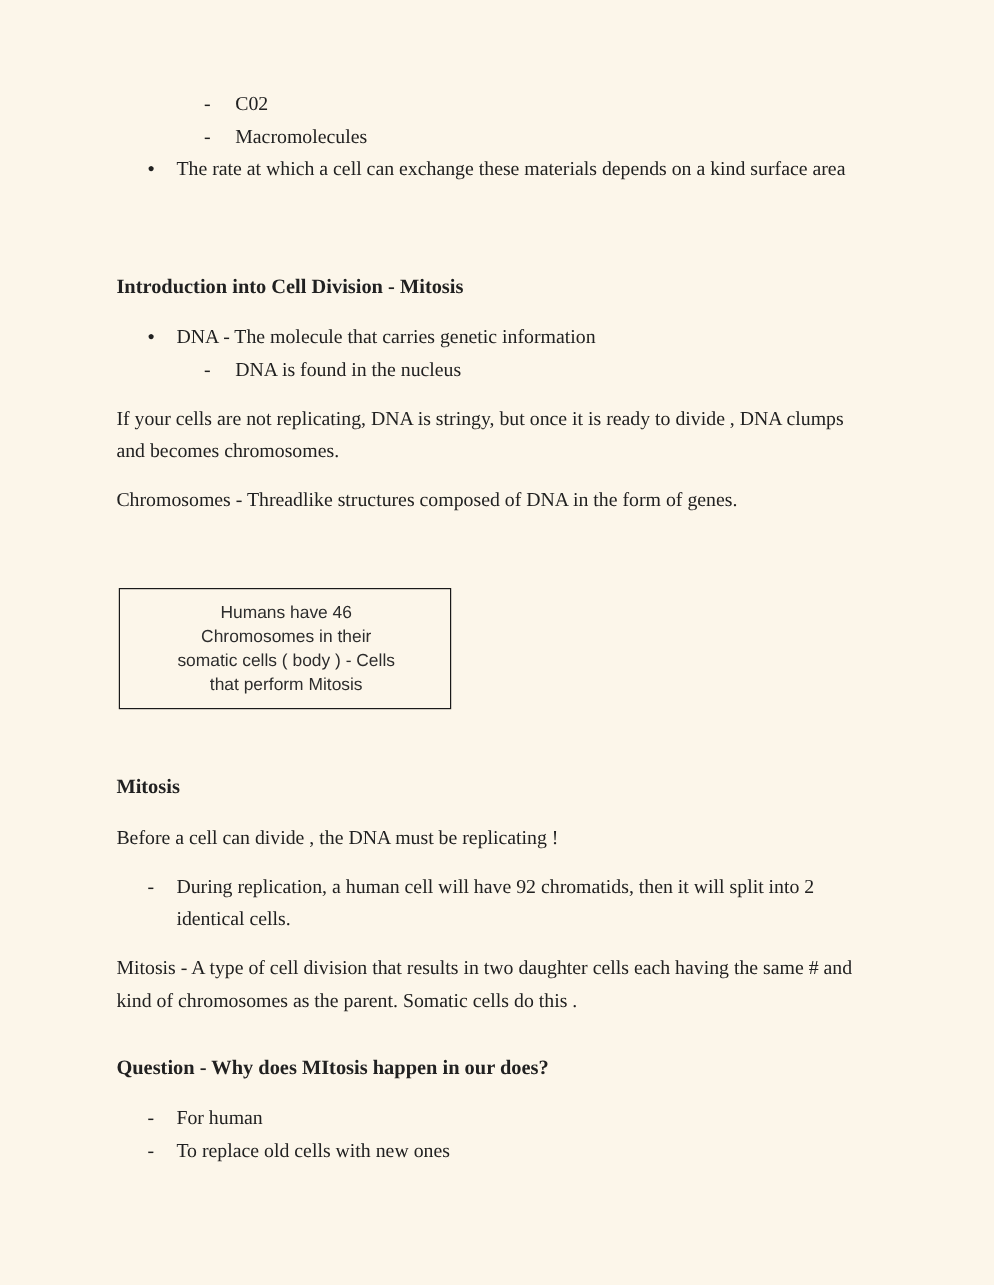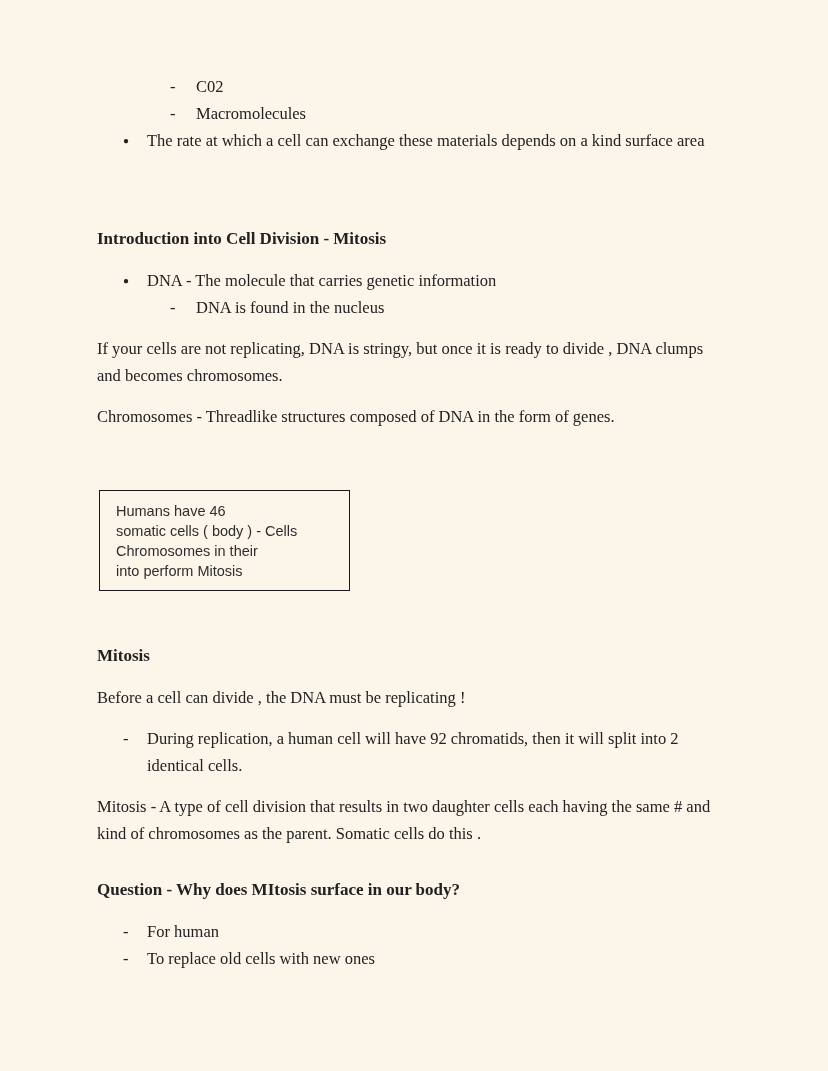--- a/index.html
+++ b/index.html
@@ -37,28 +37,29 @@
   .li .mk{flex:none;}
   .l1{padding-left:26px;}
   .l1 .mk{width:24px;}
   .l2{padding-left:73px;}
   .l2 .mk{width:26px;}
   .mk-bullet{font-size:10px;}
   .mt14{margin-top:14px;}
   .u{text-underline-offset:3px;}
   .notebox{
     box-sizing:border-box;
-    width:251px;
+    width:277px;
     margin:60px 0 0 2px;
     border:1px solid var(--box-border);
     padding:10px 14px 9px 16px;
     font-family:"Liberation Sans","DejaVu Sans",sans-serif;
     font-size:14.5px;
     line-height:20px;
     color:var(--box-text);
+    text-align:center;
   }
 </style>
 </head>
 <body>
 
 <div class="doc">
 
   <div class="li l2">
       <span class="mk">-</span>
       <span class="txt">C02</span>
@@ -82,37 +83,37 @@
       <span class="mk">-</span>
       <span class="txt">DNA is found in the nucleus</span>
     </div>
 
   <p><span>If your cells are not replicating, DNA is stringy, but once it is ready to divide , DNA clumps and becomes </span><span class="u">chromosomes</span><span>.</span></p>
 
   <p><span>Chromosomes - Threadlike structures composed of DNA in the form of</span><span class="u"> genes.</span></p>
 
   <div class="notebox">
     <div>Humans have 46</div>
+    <div>Chromosomes in their</div>
     <div>somatic cells ( body ) - Cells</div>
-    <div>Chromosomes in their</div>
-    <div>into perform Mitosis</div>
+    <div>that perform Mitosis</div>
   </div>
 
   <h2 class="h h-mitosis">Mitosis</h2>
 
   <p><span>Before a cell can divide , the DNA must be </span><span class="u">replicating</span><span> !</span></p>
 
   <div class="li l1 mt14">
       <span class="mk">-</span>
       <span class="txt"><span>During replication, a human cell will have 92 chromatids, then it will </span><span class="u">split into 2 identical cells.</span></span>
     </div>
 
   <p><span>Mitosis - A type of cell division that results in two daughter cells each having the same # and kind of chromosomes as the parent.</span><span class="u"> Somatic cells </span><span>do this .</span></p>
 
-  <h2 class="h h-question">Question - Why does MItosis surface in our body?</h2>
+  <h2 class="h h-question">Question - Why does MItosis happen in our does?</h2>
 
   <div class="li l1">
       <span class="mk">-</span>
       <span class="txt">For human</span>
     </div>
   <div class="li l1">
       <span class="mk">-</span>
       <span class="txt">To replace old cells with new ones</span>
     </div>
 

